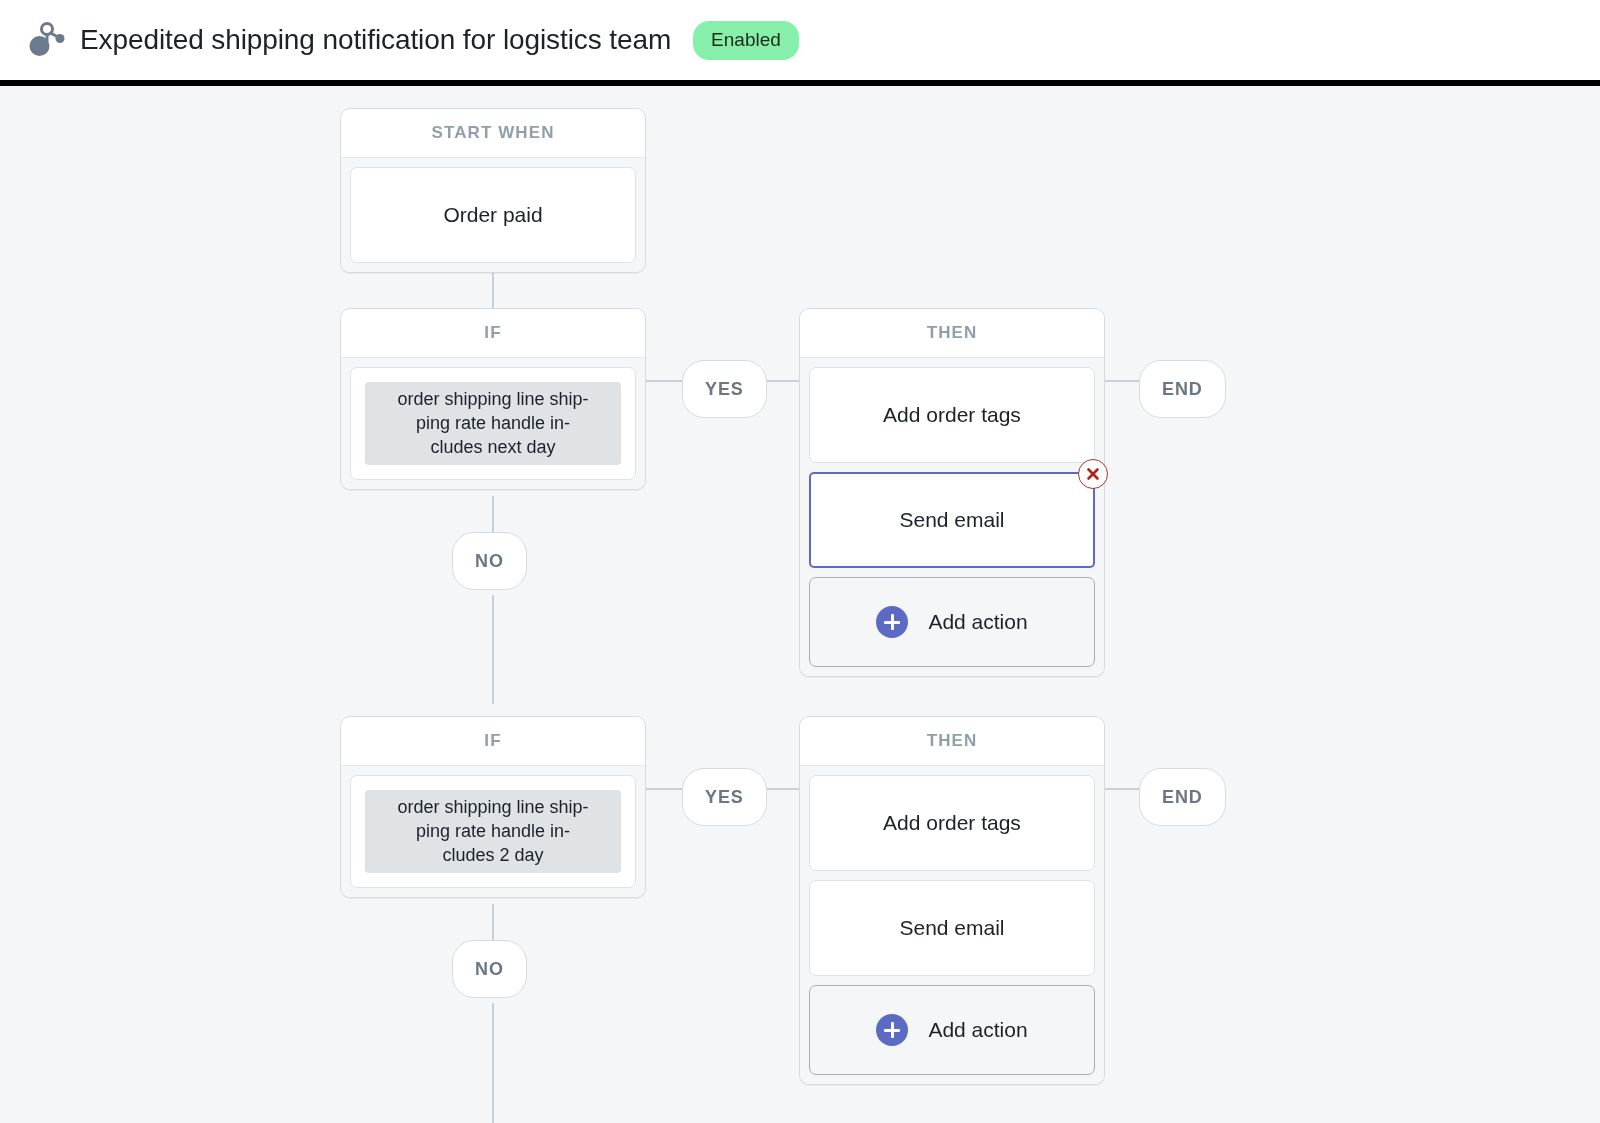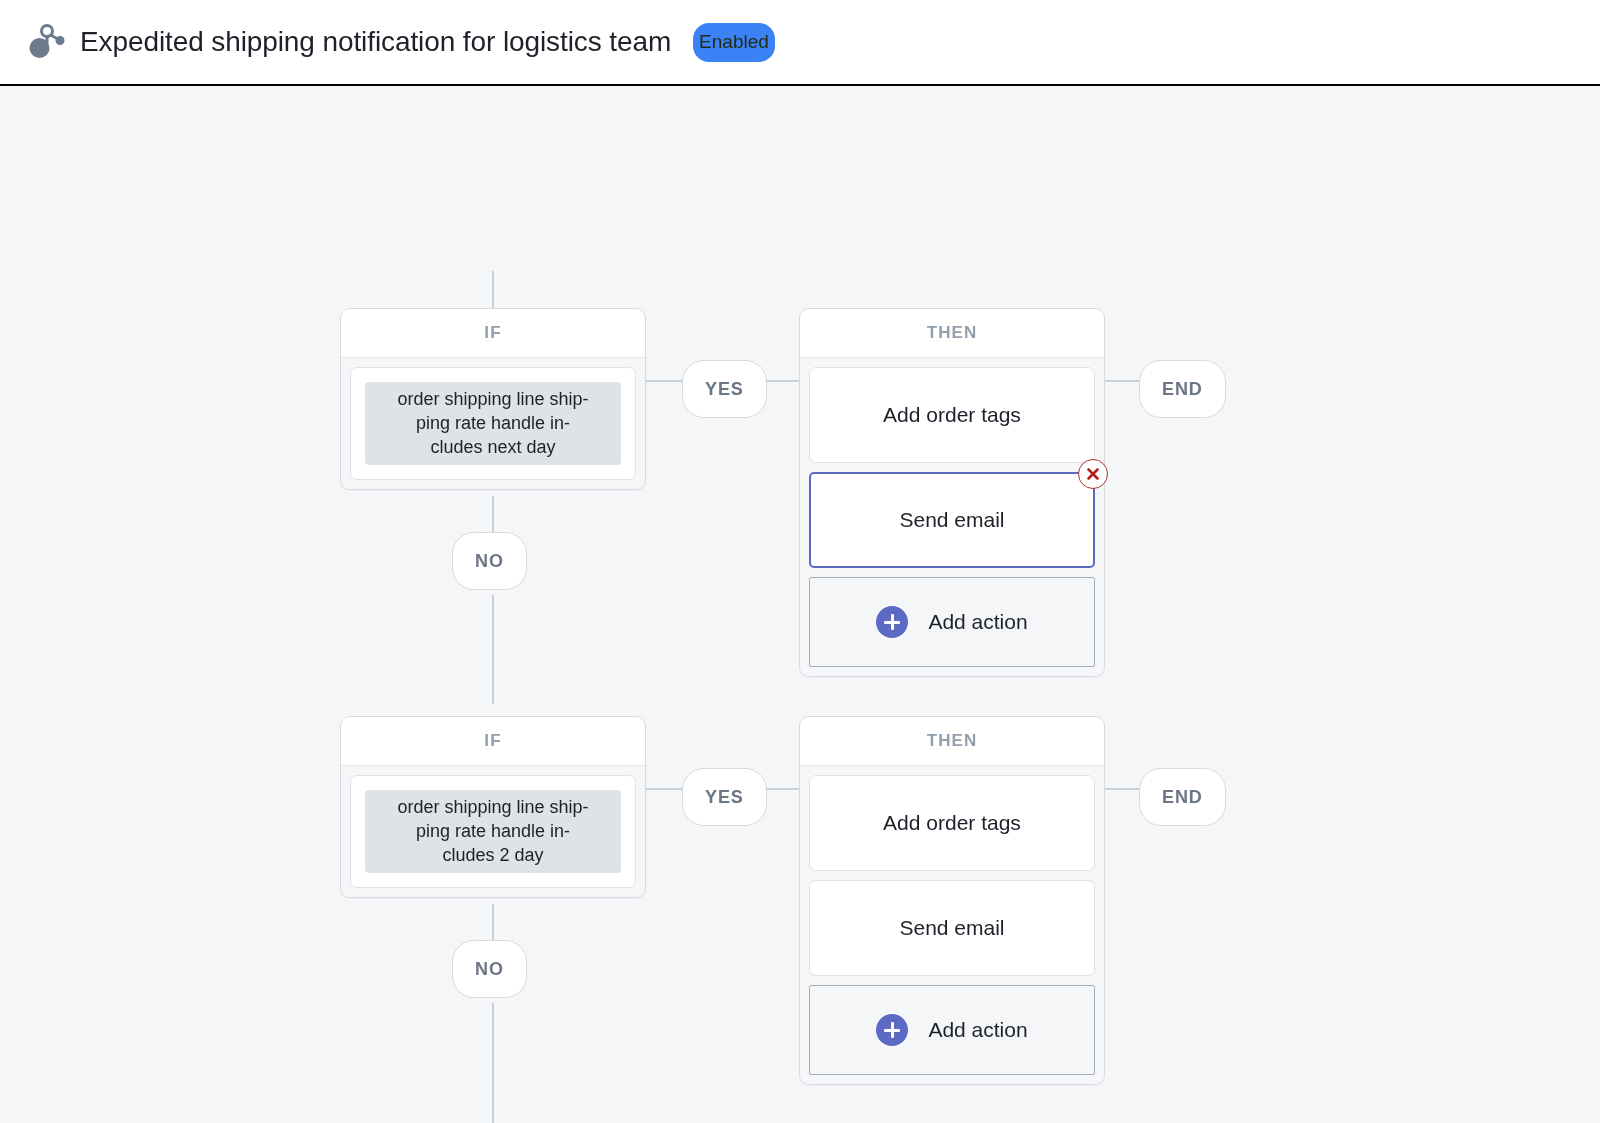--- a/index.html
+++ b/index.html
@@ -16,45 +16,45 @@
     color: #212b36;
   }
 
   
   .topbar {
     position: absolute;
     left: 0; top: 0;
     width: 1600px;
     height: 86px;
     background: #ffffff;
-    border-bottom: 2px solid #000000;
+    border-bottom: 6px solid #000000;
     display: flex;
     align-items: center;
     padding-left: 24px;
   }
   .flow-icon {
     width: 44px; height: 44px;
     flex: 0 0 44px;
     display: block;
   }
   .wf-title {
     font-size: 28px;
     font-weight: 400;
     color: #1d2129;
     margin-left: 12px;
     letter-spacing: -0.1px;
     white-space: nowrap;
   }
   .status-badge {
     margin-left: 22px;
-    background: #3b82f6;
+    background: #86efac;
     color: #1f2b14;
     font-size: 19px;
     line-height: 1;
-    padding: 9px 6px 11px;
+    padding: 9px 18px 11px;
     border-radius: 16px;
     white-space: nowrap;
   }
 
   
   .canvas {
     position: absolute;
     left: 0; top: 86px;
     width: 1600px;
     height: 1037px;
@@ -135,21 +135,21 @@
     color: #1d2129;
     text-align: center;
     width: 100%;
     white-space: pre-line;
   }
 
   
   .add-action {
     background: #f4f6f8;
     border: 1px solid #a6aeb8;
-    border-radius: 2px;
+    border-radius: 7px;
     min-height: 90px;
     display: flex;
     align-items: center;
     justify-content: center;
     gap: 20px;
     cursor: pointer;
   }
   .plus-circle {
     width: 32px; height: 32px;
     border-radius: 50%;
@@ -231,20 +231,28 @@
   <div class="line-v" style="left:492px; top:509px; height:109px;"></div>
 
   <div class="line-h" style="left:646px; top:702px; width:36px;"></div>
   <div class="line-h" style="left:763px; top:702px; width:38px;"></div>
 
   <div class="line-h" style="left:1103px; top:702px; width:36px;"></div>
 
   <div class="line-v" style="left:492px; top:818px; height:57px;"></div>
   <div class="line-v" style="left:492px; top:917px; height:120px;"></div>
 
+  <div class="node" style="left:340px; top:22px; width:306px;">
+    <div class="node-header">START WHEN</div>
+    <div class="node-body">
+      <div class="card">
+        <span>Order paid</span>
+      </div>
+    </div>
+  </div>
 
   <div class="node" style="left:340px; top:222px; width:306px;">
     <div class="node-header">IF</div>
     <div class="node-body">
       <div class="card condition">
         <span class="cond-text">order shipping line ship-
 ping rate handle in-
 cludes next day</span>
       </div>
     </div>

